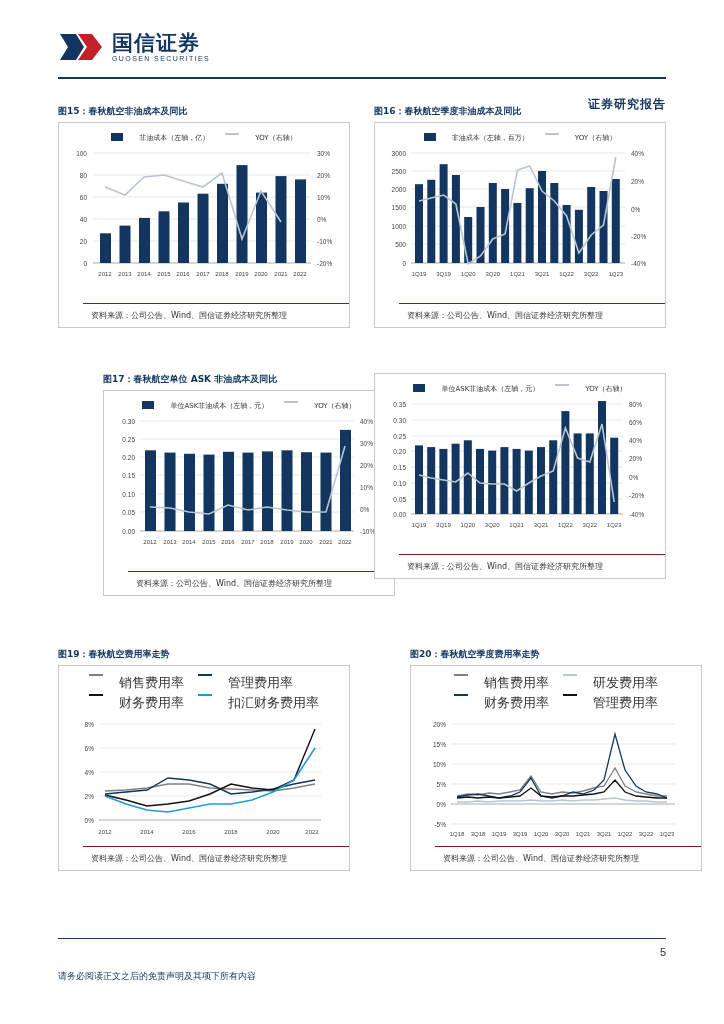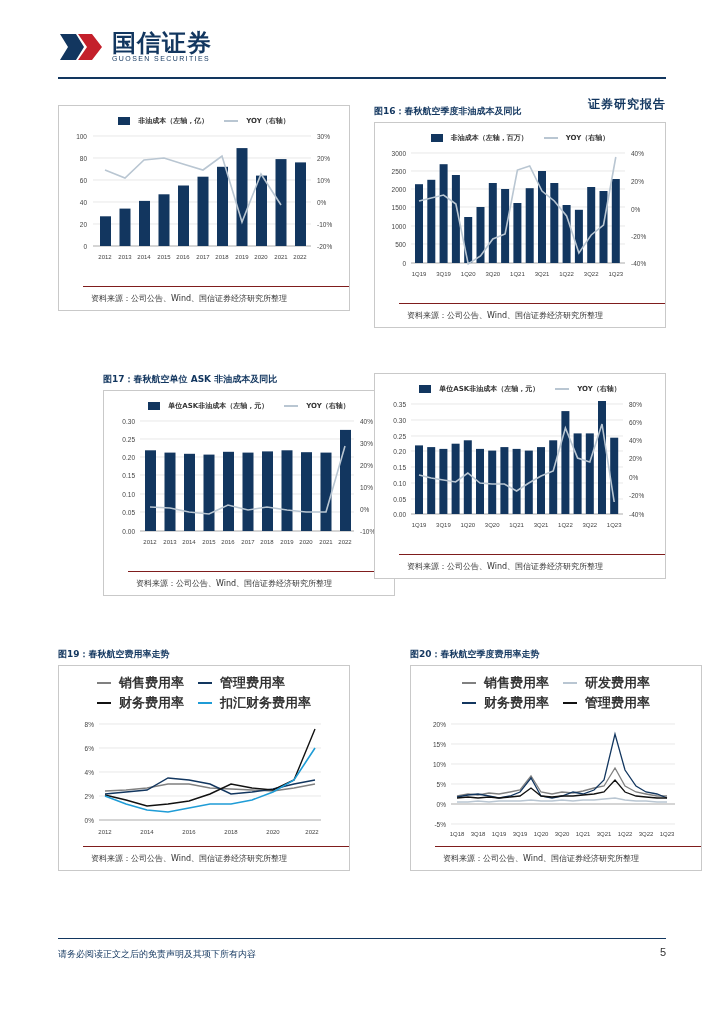--- a/index.html
+++ b/index.html
@@ -14,21 +14,21 @@
   .page { position:relative; width:724px; height:1024px; box-sizing:border-box; }
 
   
   .header {
     position:absolute; top:30px; left:58px; right:58px; height:58px;
   }
   .logo-wrap { position:absolute; left:0; top:0; display:flex; align-items:center; gap:8px; }
   .logo-mark { width:46px; height:34px; position:relative; }
   .logo-text-cn {
     font-family:"DejaVu Sans", sans-serif;
-    font-size:24px; font-weight:bold; color:#12365f; letter-spacing:1px;
+    font-size:21px; font-weight:bold; color:#12365f; letter-spacing:1px;
     line-height:22px;
   }
   .logo-text-en {
     font-size:7px; color:#12365f; letter-spacing:1.4px; line-height:9px;
   }
   .header-rule {
     position:absolute; left:0; right:0; top:47px; height:2px; background:#12365f;
   }
   .header-right {
     position:absolute; right:0; top:22px;
@@ -60,35 +60,35 @@
     white-space:nowrap;
     margin-left:24px;
   }
 
   
   .legend {
     display:flex; justify-content:center; align-items:center; gap:16px;
     padding-top:10px; font-size:7px; color:#333;
     font-family:"DejaVu Sans", sans-serif;
   }
-  .legend-item { display:flex; align-items:center; gap:8px; white-space:nowrap;font-weight:bold; }
+  .legend-item { display:flex; align-items:flex-start; gap:16px; white-space:nowrap; }
   .legend-swatch-bar { width:12px; height:8px; background:#12365f; display:inline-block; }
   .legend-swatch-line { width:14px; height:2px; display:inline-block; }
   .legend-grid { display:grid; grid-template-columns:auto auto; gap:2px 14px; justify-content:center; padding-top:8px; font-size:13px; font-family:"DejaVu Sans", sans-serif; color:#333;}
 
   svg { display:block; }
   .axis-text { font-size:6.5px; fill:#444; font-family:"Liberation Sans", sans-serif; }
   .axis-text-sm { font-size:6px; fill:#444; font-family:"Liberation Sans", sans-serif; }
   .gridline { stroke:#d8d8d8; stroke-width:0.6; }
   .axisline { stroke:#888; stroke-width:0.7; }
 
   
   .footer-rule { position:absolute; left:58px; right:58px; top:938px; height:1px; background:#12365f; }
   .footer-text {
-    position:absolute; left:58px; top:948px;
+    position:absolute; left:58px; top:970px;
     font-size:9px; color:#12365f; font-family:Liberation Serif, serif;
   }
   .footer-page {
     position:absolute; right:58px; top:946px;
     font-size:11px; color:#333;
   }
 </style>
 </head>
 <body>
 
@@ -105,20 +105,23 @@
       <div>
         <div class="logo-text-cn">国信证券</div>
         <div class="logo-text-en">GUOSEN SECURITIES</div>
       </div>
     </div>
     <div class="header-right">证券研究报告</div>
     <div class="header-rule"></div>
   </div>
 
   <div class="fig" style="left:58px; top:105px;">
+    <div class="fig-title">
+      <span>图15：</span><span>春秋航空非油成本及同比</span>
+    </div>
     <div class="fig-box">
       <div class="chart-area">
         <div class="legend">
           <span class="legend-item">
             <span class="legend-swatch-bar"></span>
             <span>非油成本（左轴，亿）</span>
           </span>
           <span class="legend-item">
             <span class="legend-swatch-line" style="background:#b9c6d2"></span>
             <span>YOY（右轴）</span>

